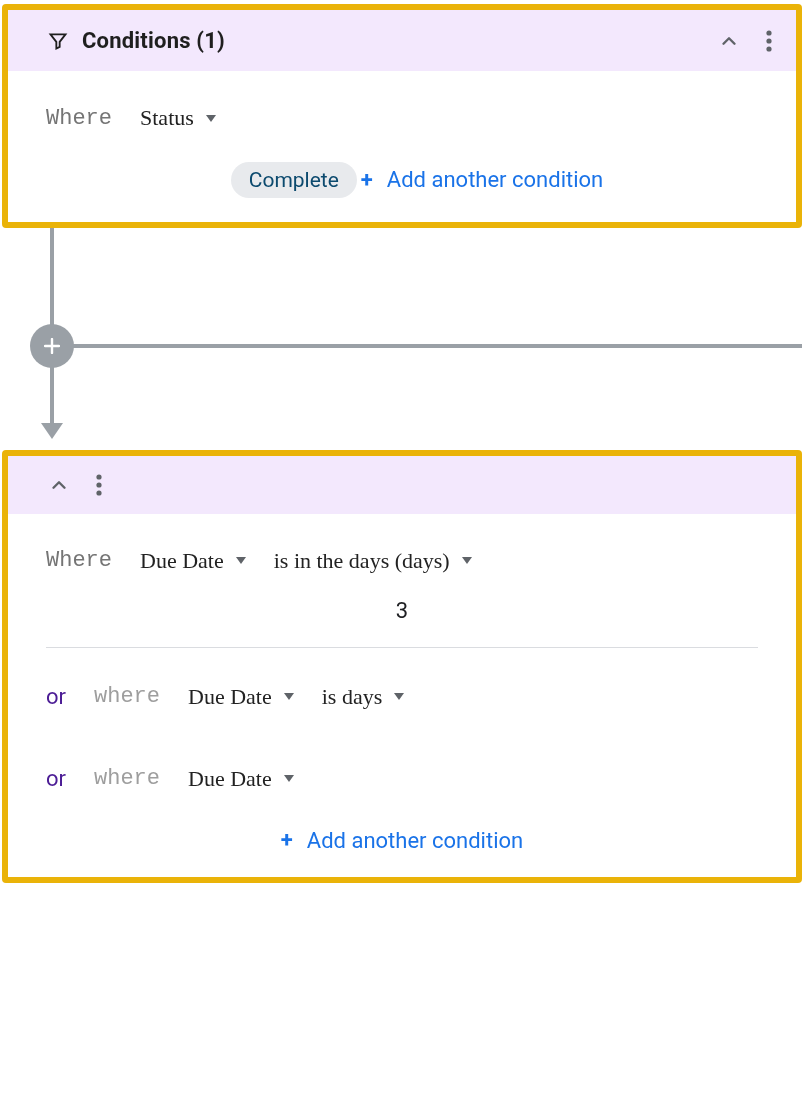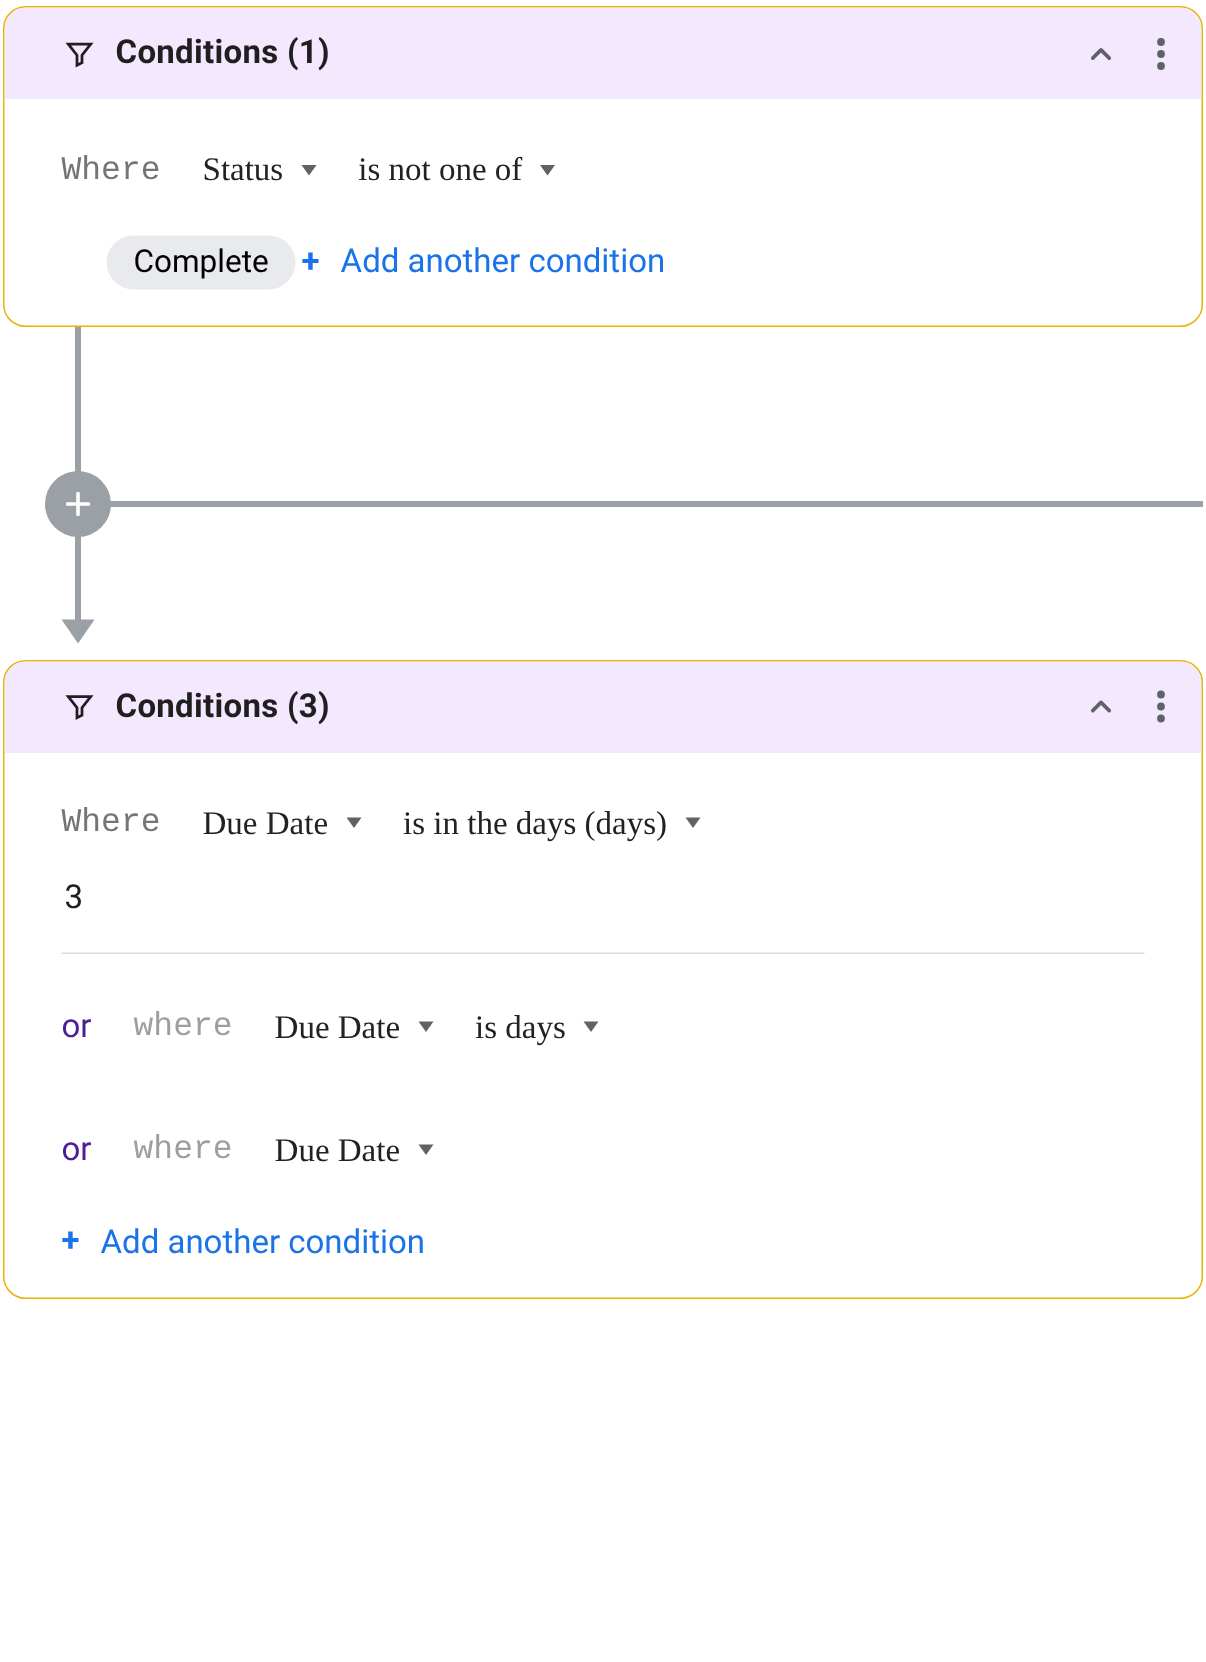--- a/index.html
+++ b/index.html
@@ -5,24 +5,25 @@
   * { box-sizing: border-box; margin: 0; padding: 0; }
   html, body { width: 804px; height: 1108px; }
   body {
     font-family: -apple-system, BlinkMacSystemFont, "Segoe UI", Roboto, Arial, sans-serif;
     background: #fff;
     color: #1f1f1f;
     padding: 4px 2px;
     position: relative;
   }
   .card {
-    border: 1px solid #eab308;
-    border-radius: 15px;
+    border: 6px solid #eab308;
+    border-radius: 4px;
     background: #fff;
     overflow: hidden;
+    text-align: center;
   }
   .card-header {
     background: #f3e8fd;
     display: flex;
     align-items: center;
     padding: 18px 24px 18px 40px;
   }
   .card-header .title-wrap {
     display: flex;
     align-items: center;
@@ -72,21 +73,21 @@
   .caret-down {
     width: 0; height: 0;
     border-left: 5px solid transparent;
     border-right: 5px solid transparent;
     border-top: 7px solid #5f6368;
     display: inline-block;
   }
   .chip {
     display: inline-block;
     background: #e8eaed;
-    color: #000000;
+    color: #0c4a6e;
     border-radius: 18px;
     padding: 6px 18px;
     font-size: 21px;
     margin-top: 18px;
     margin-left: 30px;
   }
   .num-value {
     font-size: 22px;
     color: #202124;
     margin-top: 10px;
@@ -185,24 +186,20 @@
             <circle cx="3" cy="19" r="2.6" fill="#5f6368"></circle>
           </svg>
       </span>
     </div>
   </div>
   <div class="card-body">
     <div class="row">
       <span class="where-label">Where</span>
       <span class="dd">
         <span>Status</span>
-        <span class="caret-down"></span>
-      </span>
-      <span class="dd">
-        <span>is not one of</span>
         <span class="caret-down"></span>
       </span>
     </div>
     <span class="chip">Complete</span>
     <div class="add-link">
       <span class="plus">+</span>
       <span>Add another condition</span>
     </div>
   </div>
 </div>
@@ -214,28 +211,20 @@
     <svg width="16" height="16" viewBox="0 0 16 16">
         <path d="M8 1v14M1 8h14" stroke="#ffffff" stroke-width="2.4" stroke-linecap="round"></path>
       </svg>
   </div>
   <div class="vline bottom"></div>
   <div class="arrowhead"></div>
 </div>
 
 <div class="card">
   <div class="card-header">
-    <div class="title-wrap">
-      <span class="icon">
-        <svg class="funnel" width="20" height="20" viewBox="0 0 24 24" fill="none" stroke="#1f1f1f" stroke-width="2.2">
-            <path d="M3 4h18l-7 9v6l-4 2v-8L3 4z"></path>
-          </svg>
-      </span>
-      <span class="title">Conditions (3)</span>
-    </div>
     <div class="actions">
       <span class="chev-up">
         <svg width="22" height="22" viewBox="0 0 24 24" fill="none" stroke="#5f6368" stroke-width="2.6" stroke-linecap="round" stroke-linejoin="round">
             <polyline points="6 15 12 9 18 15"></polyline>
           </svg>
       </span>
       <span class="more-vert">
         <svg width="6" height="22" viewBox="0 0 6 22">
             <circle cx="3" cy="3" r="2.6" fill="#5f6368"></circle>
             <circle cx="3" cy="11" r="2.6" fill="#5f6368"></circle>

